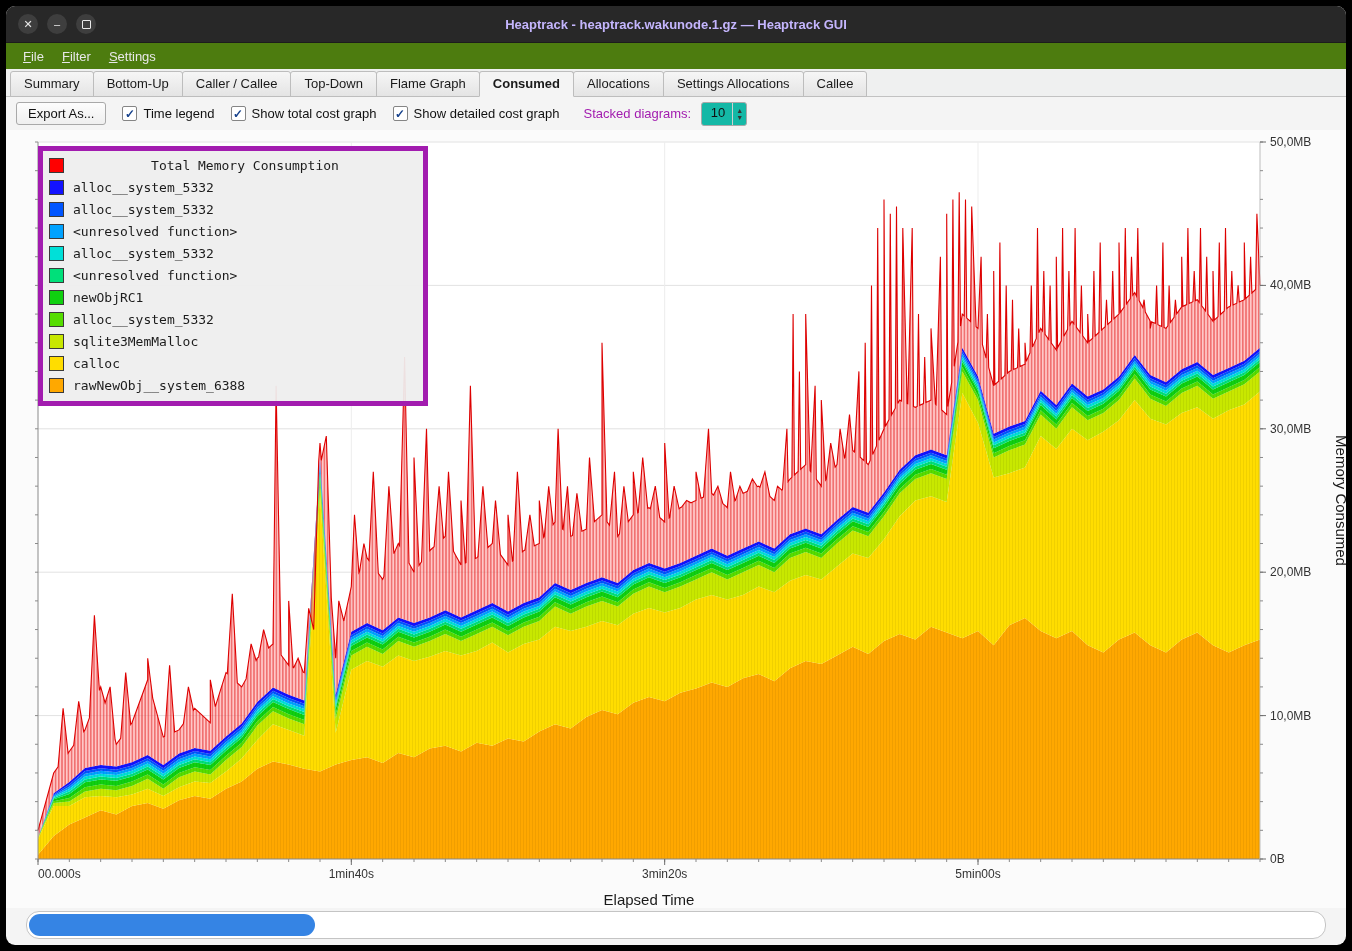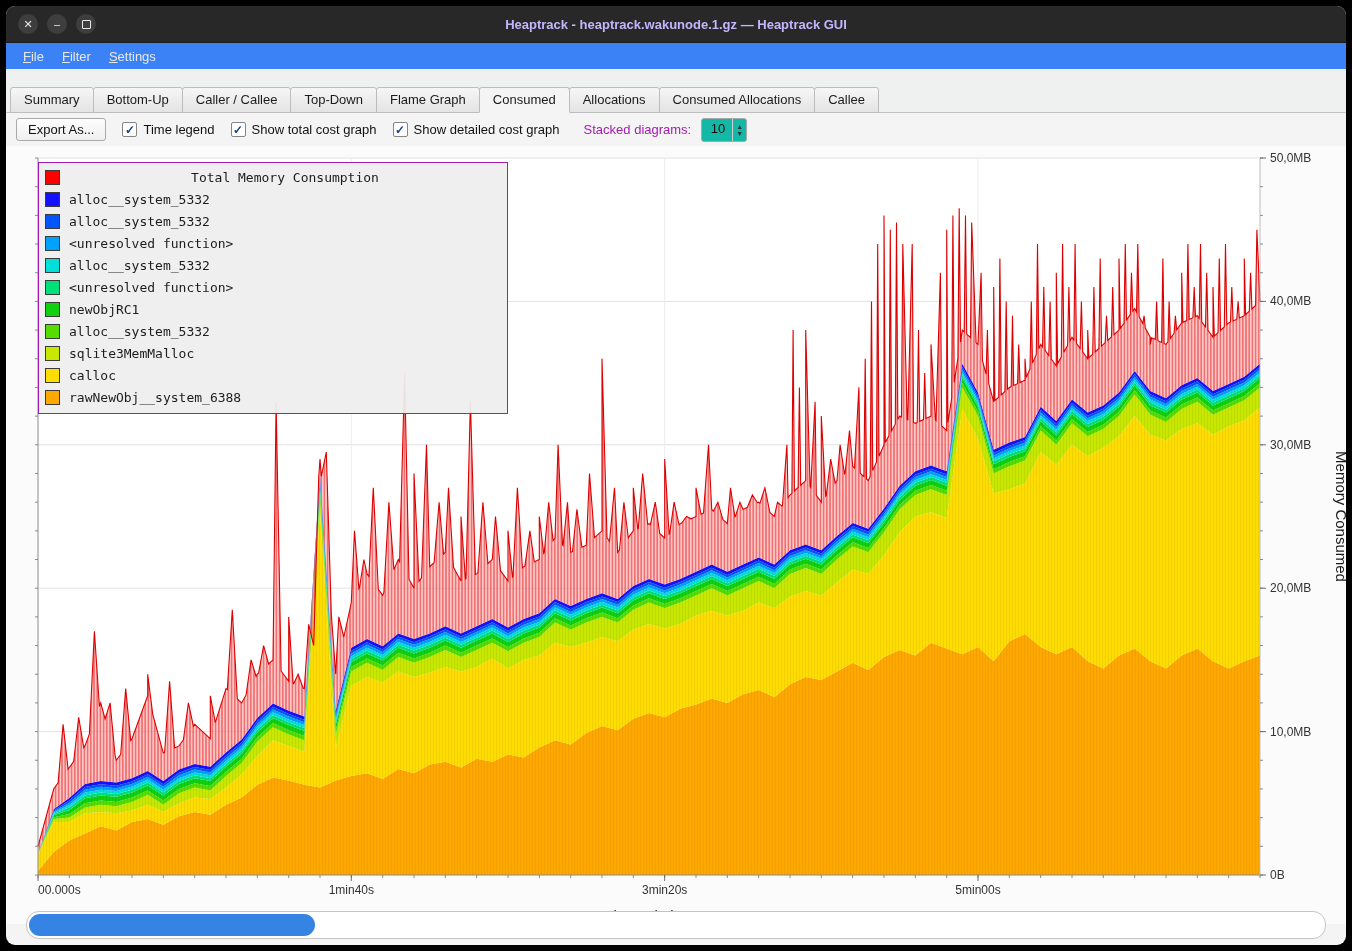--- a/index.html
+++ b/index.html
@@ -7,45 +7,45 @@
   .window{position:absolute;left:6px;top:6px;width:1340px;height:939px;background:#f4f4f4;
     border-radius:9px;overflow:hidden;box-shadow:0 0 0 1px #000;}
   
   .titlebar{height:36px;background:#282828;display:flex;align-items:center;position:relative;}
   .win-btns{position:absolute;left:12px;display:flex;gap:9px;}
   .win-btn{width:20px;height:20px;border-radius:50%;background:#3e3e3e;color:#e9e9e9;
     display:flex;align-items:center;justify-content:center;font-size:11px;line-height:1;cursor:default;}
   .max-glyph{width:7px;height:7px;border:1.5px solid #e9e9e9;border-radius:1px;display:block;}
   .title{flex:1;text-align:center;color:#c4b5fd;font-weight:bold;font-size:13px;}
   
-  .menubar{height:26px;background:#3b82f6;border-top:1px solid #1c1c1c;display:flex;align-items:center;padding-left:8px;}
+  .menubar{height:26px;background:#4d7c0f;border-top:1px solid #1c1c1c;display:flex;align-items:center;padding-left:8px;}
   .menu-item{display:inline-block;color:#e8e8e8;font-size:13px;padding:3px 9px;cursor:default;}
   .menu-item::first-letter{text-decoration:underline;}
   
-  .tabbar{background:#eff0f0;display:flex;align-items:flex-end;padding:0 4px 0 4px;border-bottom:1px solid #c2c2c2;height:44px;box-sizing:border-box;}
+  .tabbar{background:#eff0f0;display:flex;align-items:flex-end;padding:0 4px 0 4px;border-bottom:1px solid #c2c2c2;height:28px;box-sizing:border-box;}
   .tab{font-size:13px;color:#1a1a1a;padding:4px 13px 5px 13px;background:linear-gradient(#f6f6f6,#e4e4e4);
     border:1px solid #bdbdbd;border-radius:3px 3px 0 0;margin-right:-1px;margin-bottom:-1px;position:relative;white-space:nowrap;cursor:default;}
-  .tab.active{background:#f4f4f4;border-bottom:1px solid #f4f4f4;z-index:2;font-weight:normal;}
+  .tab.active{background:#f4f4f4;border-bottom:1px solid #f4f4f4;z-index:2;font-weight:bold;}
   
   .toolbar{height:33px;display:flex;align-items:center;gap:16px;padding:0 10px;background:#f4f4f4;}
   .btn{padding:3px 11px;background:linear-gradient(#fdfdfd,#efefef);border:1px solid #a9a9a9;border-radius:3px;
     font-size:13px;color:#111;font-family:"Liberation Sans",sans-serif;cursor:default;}
   .check-item{display:inline-flex;align-items:center;gap:6px;font-size:13px;color:#111;}
   .checkbox{width:15px;height:15px;border:1px solid #858585;background:#fff;border-radius:2px;
     display:inline-flex;align-items:center;justify-content:center;font-size:12px;font-weight:bold;color:#16418c;box-sizing:border-box;}
   .spin-label{font-size:13px;color:#a21caf;margin-left:8px;}
   .spinbox{display:inline-flex;align-items:stretch;border:1px solid #a9a9a9;background:#14b8a6;border-radius:3px;height:22px;margin-left:-6px;}
   .spin-val{padding:2px 7px;font-size:13px;color:#111;min-width:16px;text-align:right;}
   .spin-btns{display:flex;flex-direction:column;justify-content:center;border-left:1px solid #cfcfcf;
     font-size:7px;line-height:7px;padding:0 3px;color:#333;}
   
   .chartwrap{position:relative;height:778px;background:#fbfbfb;}
   .chartwrap svg{position:absolute;left:0;top:0;}
-  .legend{position:absolute;left:32px;top:16px;width:470px;background:rgba(238,238,238,0.94);
-    border:1px solid #a21caf;padding:3px 6px 5px 6px;z-index:3;
+  .legend{position:absolute;left:32px;top:16px;width:390px;background:rgba(238,238,238,0.94);
+    border:5px solid #a21caf;padding:3px 6px 5px 6px;z-index:3;
     font-family:"DejaVu Sans Mono",monospace;font-size:13px;color:#1c1c1c;box-sizing:border-box;}
   .lg-row{display:flex;align-items:center;height:22px;gap:9px;}
   .lg-swatch{width:15px;height:15px;border:1px solid #3a3a3a;flex:0 0 auto;box-sizing:border-box;}
   .lg-title .lg-text{flex:1;text-align:center;}
   
   .rangebar{position:absolute;left:20px;right:20px;bottom:6px;height:26px;background:#ffffff;
     border:1px solid #c4c4c4;border-radius:13px;}
   .range-fill{position:absolute;left:2px;top:2px;bottom:2px;width:22%;background:#3584e4;border-radius:11px;}
   text{font-family:"Liberation Sans",sans-serif;}
 </style>
@@ -76,21 +76,21 @@
     </div>
 
   <div class="tabbar" id="tabbar">
       <div class="tab">Summary</div>
       <div class="tab">Bottom-Up</div>
       <div class="tab">Caller / Callee</div>
       <div class="tab">Top-Down</div>
       <div class="tab">Flame Graph</div>
       <div class="tab active">Consumed</div>
       <div class="tab">Allocations</div>
-      <div class="tab">Consumed Allocations</div>
+      <div class="tab">Settings Allocations</div>
       <div class="tab">Callee</div>
     </div>
 
   <div class="toolbar">
     <button class="btn">Export As...</button>
     <span id="checks" style="display:inline-flex;gap:16px;">
         <span class="check-item">
           <span class="checkbox">✓</span>
           <span>Time legend</span>
         </span>

